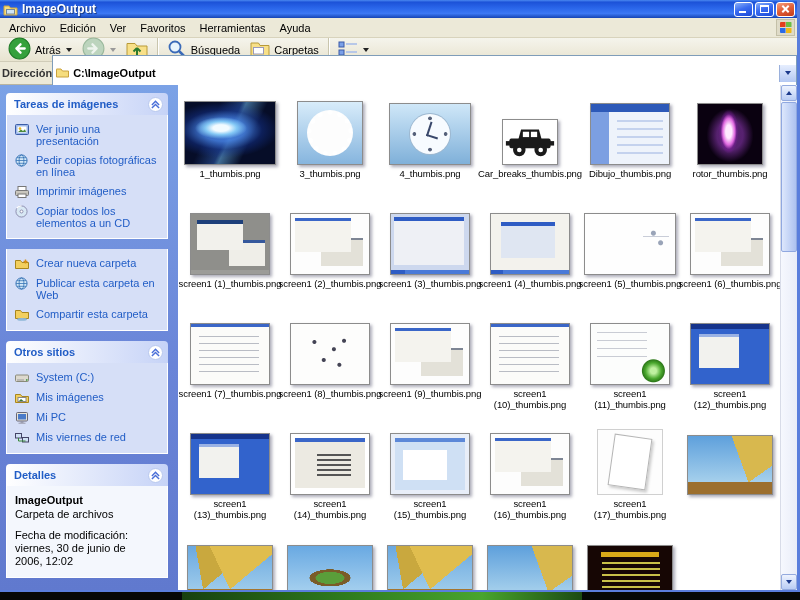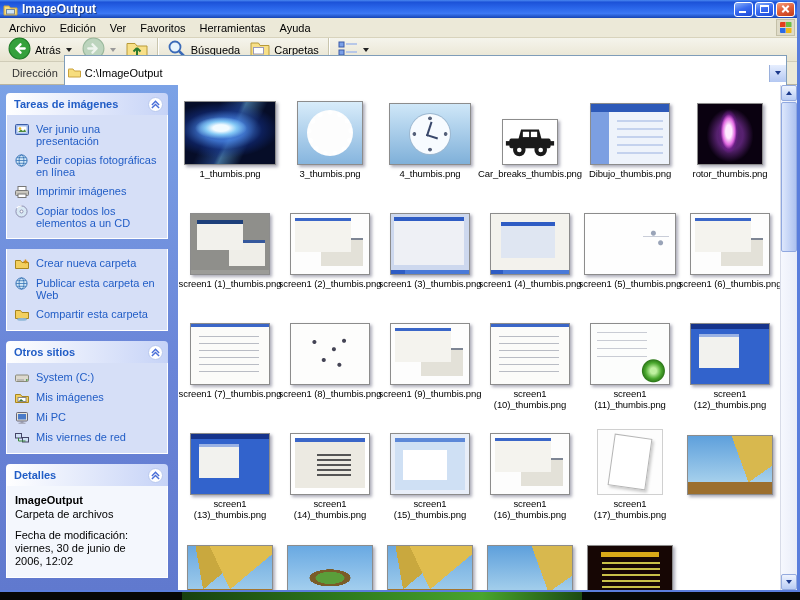--- a/index.html
+++ b/index.html
@@ -37,21 +37,21 @@
   
   .toolbar{height:24px;display:flex;align-items:center;gap:2px;padding:0 4px;
     background:linear-gradient(180deg,#f5f4ec,#e8e4d0);border-bottom:1px solid #d0ccb8;}
   .tbtn{display:flex;align-items:center;gap:4px;padding:2px 4px;border-radius:3px;font-size:11px;color:#000;}
   .tlabel{white-space:nowrap;}
   .tsep{width:1px;height:24px;background:#c9c5ad;margin:0 3px;box-shadow:1px 0 0 #fff;}
   .caret{width:0;height:0;border-left:3px solid transparent;border-right:3px solid transparent;border-top:4px solid #222;margin-left:1px;}
   .fwd .caret{border-top-color:#9a9a9a;}
 
   
-  .addressbar{height:23px;display:flex;align-items:center;background:#ece9d8;border-bottom:1px solid #b8b4a0;padding:2px 10px;gap:6px;}
+  .addressbar{height:23px;display:flex;align-items:center;background:#ece9d8;border-bottom:1px solid #b8b4a0;padding:2px 0;font-weight:bold;}
   .addr-label{font-size:11px;color:#333;padding-left:2px;}
   .addr-combo{flex:1;height:37px;background:#fff;border:1px solid #7f9db9;display:flex;align-items:center;padding-left:3px;gap:4px;}
   .addr-value{font-size:11px;flex:1;color:#000;white-space:nowrap;}
   .addr-drop{width:17px;height:17px;background:linear-gradient(180deg,#e6eefe,#b4c8f2);border-left:1px solid #9ab0dc;display:flex;align-items:center;justify-content:center;}
   .caret-down{width:0;height:0;border-left:3.5px solid transparent;border-right:3.5px solid transparent;border-top:4px solid #1c3a8c;}
 
   
   .main{flex:1;display:flex;overflow:hidden;background:#fff;}
 
   

